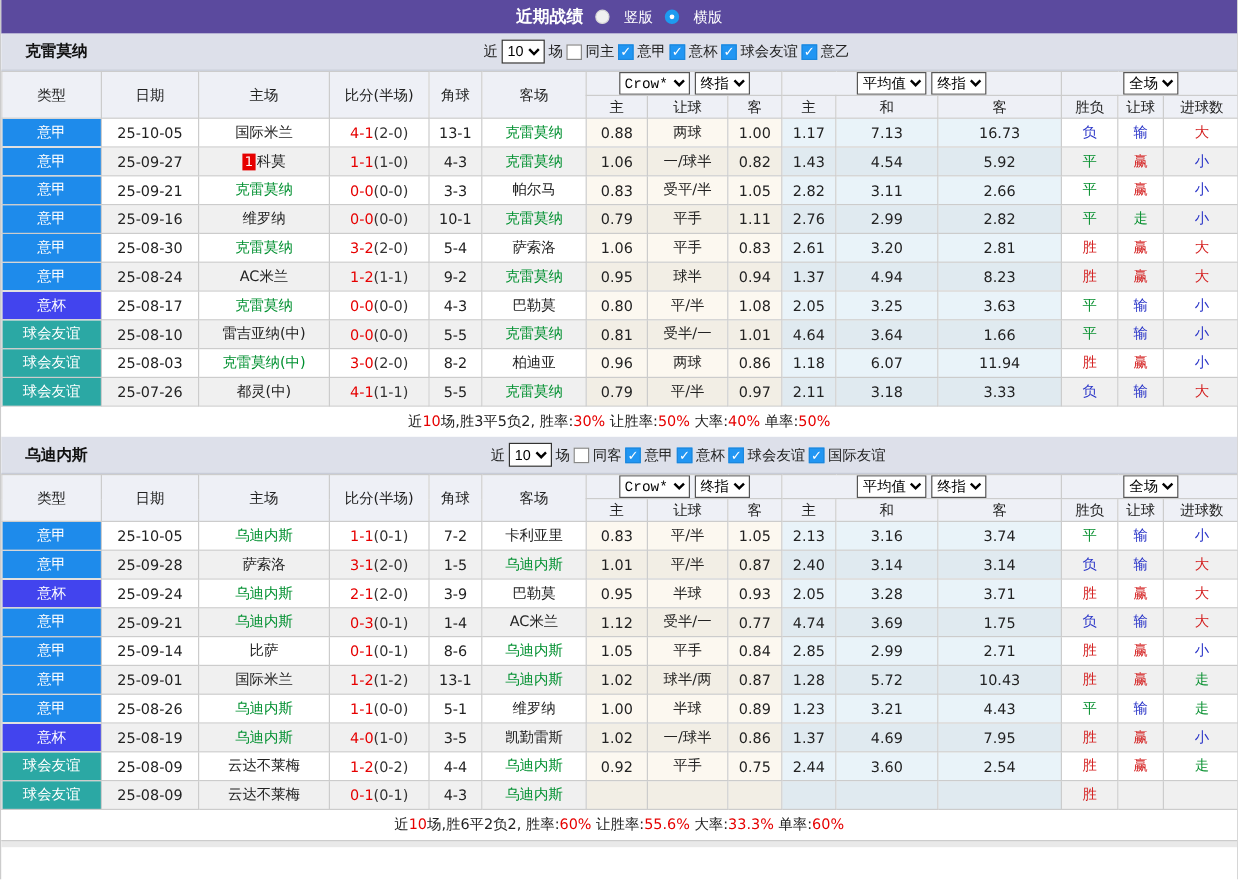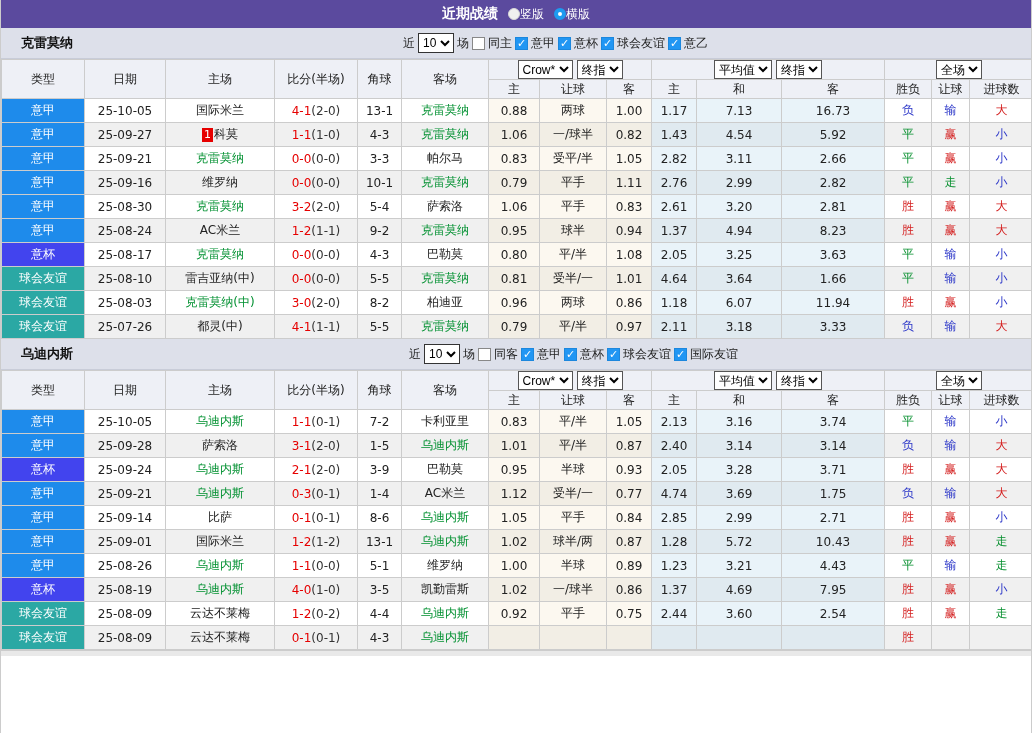--- a/index.html
+++ b/index.html
@@ -2,40 +2,40 @@
 <html><head>
 <meta charset="utf-8">
 <style>
   * { box-sizing: border-box; margin: 0; padding: 0; }
   body { font-family: "DejaVu Sans", "Liberation Sans", sans-serif; background:#fff; }
   .wrap { width:1032px; height:733px; overflow:hidden; border-left:1px solid #ccc; border-right:1px solid #ccc; }
 
   
   .title-bar { height:28px; background:#5b4a9e; color:#fff; display:flex; align-items:center; justify-content:center; gap:10px; }
   .title-bar .title { font-weight:bold; font-size:14px; }
-  .radio-item { display:inline-flex; align-items:center; gap:0; font-size:12px; cursor:pointer; }
+  .radio-item { display:inline-flex; align-items:center; gap:12px; font-size:12px; cursor:pointer; }
   .rdot { width:12px; height:12px; border-radius:50%; display:inline-block; }
   .rdot.off { background:#f0f0f0; border:1px solid #d8d8d8; }
   .rdot.on  { background:#fff; border:4px solid #1d9bf0; }
 
   
   .filter-bar { height:31px; background:#dde0ea; position:relative; display:flex; align-items:center; border-bottom:1px solid #c8ccd8; }
   .team-name { font-weight:bold; font-size:13px; color:#111; padding-left:20px; }
   .filter-group { position:absolute; display:flex; align-items:center; gap:3px; font-size:12px; color:#222; }
   .sec0 .filter-group { left:402px; }
   .sec1 .filter-group { left:408px; }
   .filter-group select { font-size:12px; height:20px; background:#fff; border:1px solid #333; }
   .cb { width:13px; height:13px; display:inline-block; border:1px solid #888; background:#fff; font-size:11px; line-height:12px; text-align:center; cursor:pointer; flex:none; }
   .cb.checked { background:#2196f3; border-color:#1c87dd; color:#fff; }
 
   
   table { border-collapse:collapse; width:1032px; table-layout:fixed; font-size:12px; text-align:center; }
   th, td { border:1px solid #ccc; padding:0; overflow:hidden; white-space:nowrap; }
   thead th { background:#eef0f6; font-weight:normal; color:#222; height:19px; }
-  thead select { font-size:12px; height:19px; background:#fff; border:1px solid #555; margin:0 2px; }
+  thead select { font-size:12px; height:19px; background:#fff; border:1px solid #555; margin:0 2px;font-family:Liberation Mono, monospace; }
   tbody td { height:24px; color:#222; }
   tbody tr:nth-child(odd) td { background:#fff; }
   tbody tr:nth-child(even) td { background:#f0f0f0; }
   tbody tr:nth-child(odd) td.crow { background:#fcf8f0; }
   tbody tr:nth-child(even) td.crow { background:#f2eee5; }
   tbody tr:nth-child(odd) td.avg { background:#e9f3f9; }
   tbody tr:nth-child(even) td.avg { background:#e0eaf0; }
   td.type-cell { color:#fff; }
   .ft { color:#e60000; }
   .ht { color:#333; }
@@ -292,20 +292,21 @@
               <td class="crow">0.97</td>
               <td class="avg">2.11</td>
               <td class="avg">3.18</td>
               <td class="avg">3.33</td>
               <td><span class="b">负</span></td>
               <td><span class="b">输</span></td>
               <td><span class="r">大</span></td>
             </tr>
           </tbody>
         </table>
+        <div class="summary"><span>近</span><span class="red">10</span><span>场,胜3平5负2, 胜率:</span><span class="red">30%</span><span> 让胜率:</span><span class="red">50%</span><span> 大率:</span><span class="red">40%</span><span> 单率:</span><span class="red">50%</span></div>
       </div>
       <div class="section sec1">
         <div class="filter-bar">
           <span class="team-name">乌迪内斯</span>
           <span class="filter-group">
             <span>近</span>
             <select><option>10</option></select>
             <span>场</span>
             <span class="cb"></span>
             <span>同客</span>
@@ -527,16 +528,17 @@
               <td class="crow"></td>
               <td class="avg"></td>
               <td class="avg"></td>
               <td class="avg"></td>
               <td><span class="r">胜</span></td>
               <td><span></span></td>
               <td><span></span></td>
             </tr>
           </tbody>
         </table>
+        <div class="summary"><span>近</span><span class="red">10</span><span>场,胜6平2负2, 胜率:</span><span class="red">60%</span><span> 让胜率:</span><span class="red">55.6%</span><span> 大率:</span><span class="red">33.3%</span><span> 单率:</span><span class="red">60%</span></div>
       </div>
     </div>
   <div class="bottom-strip"></div>
 </div>
 
 </body></html>

